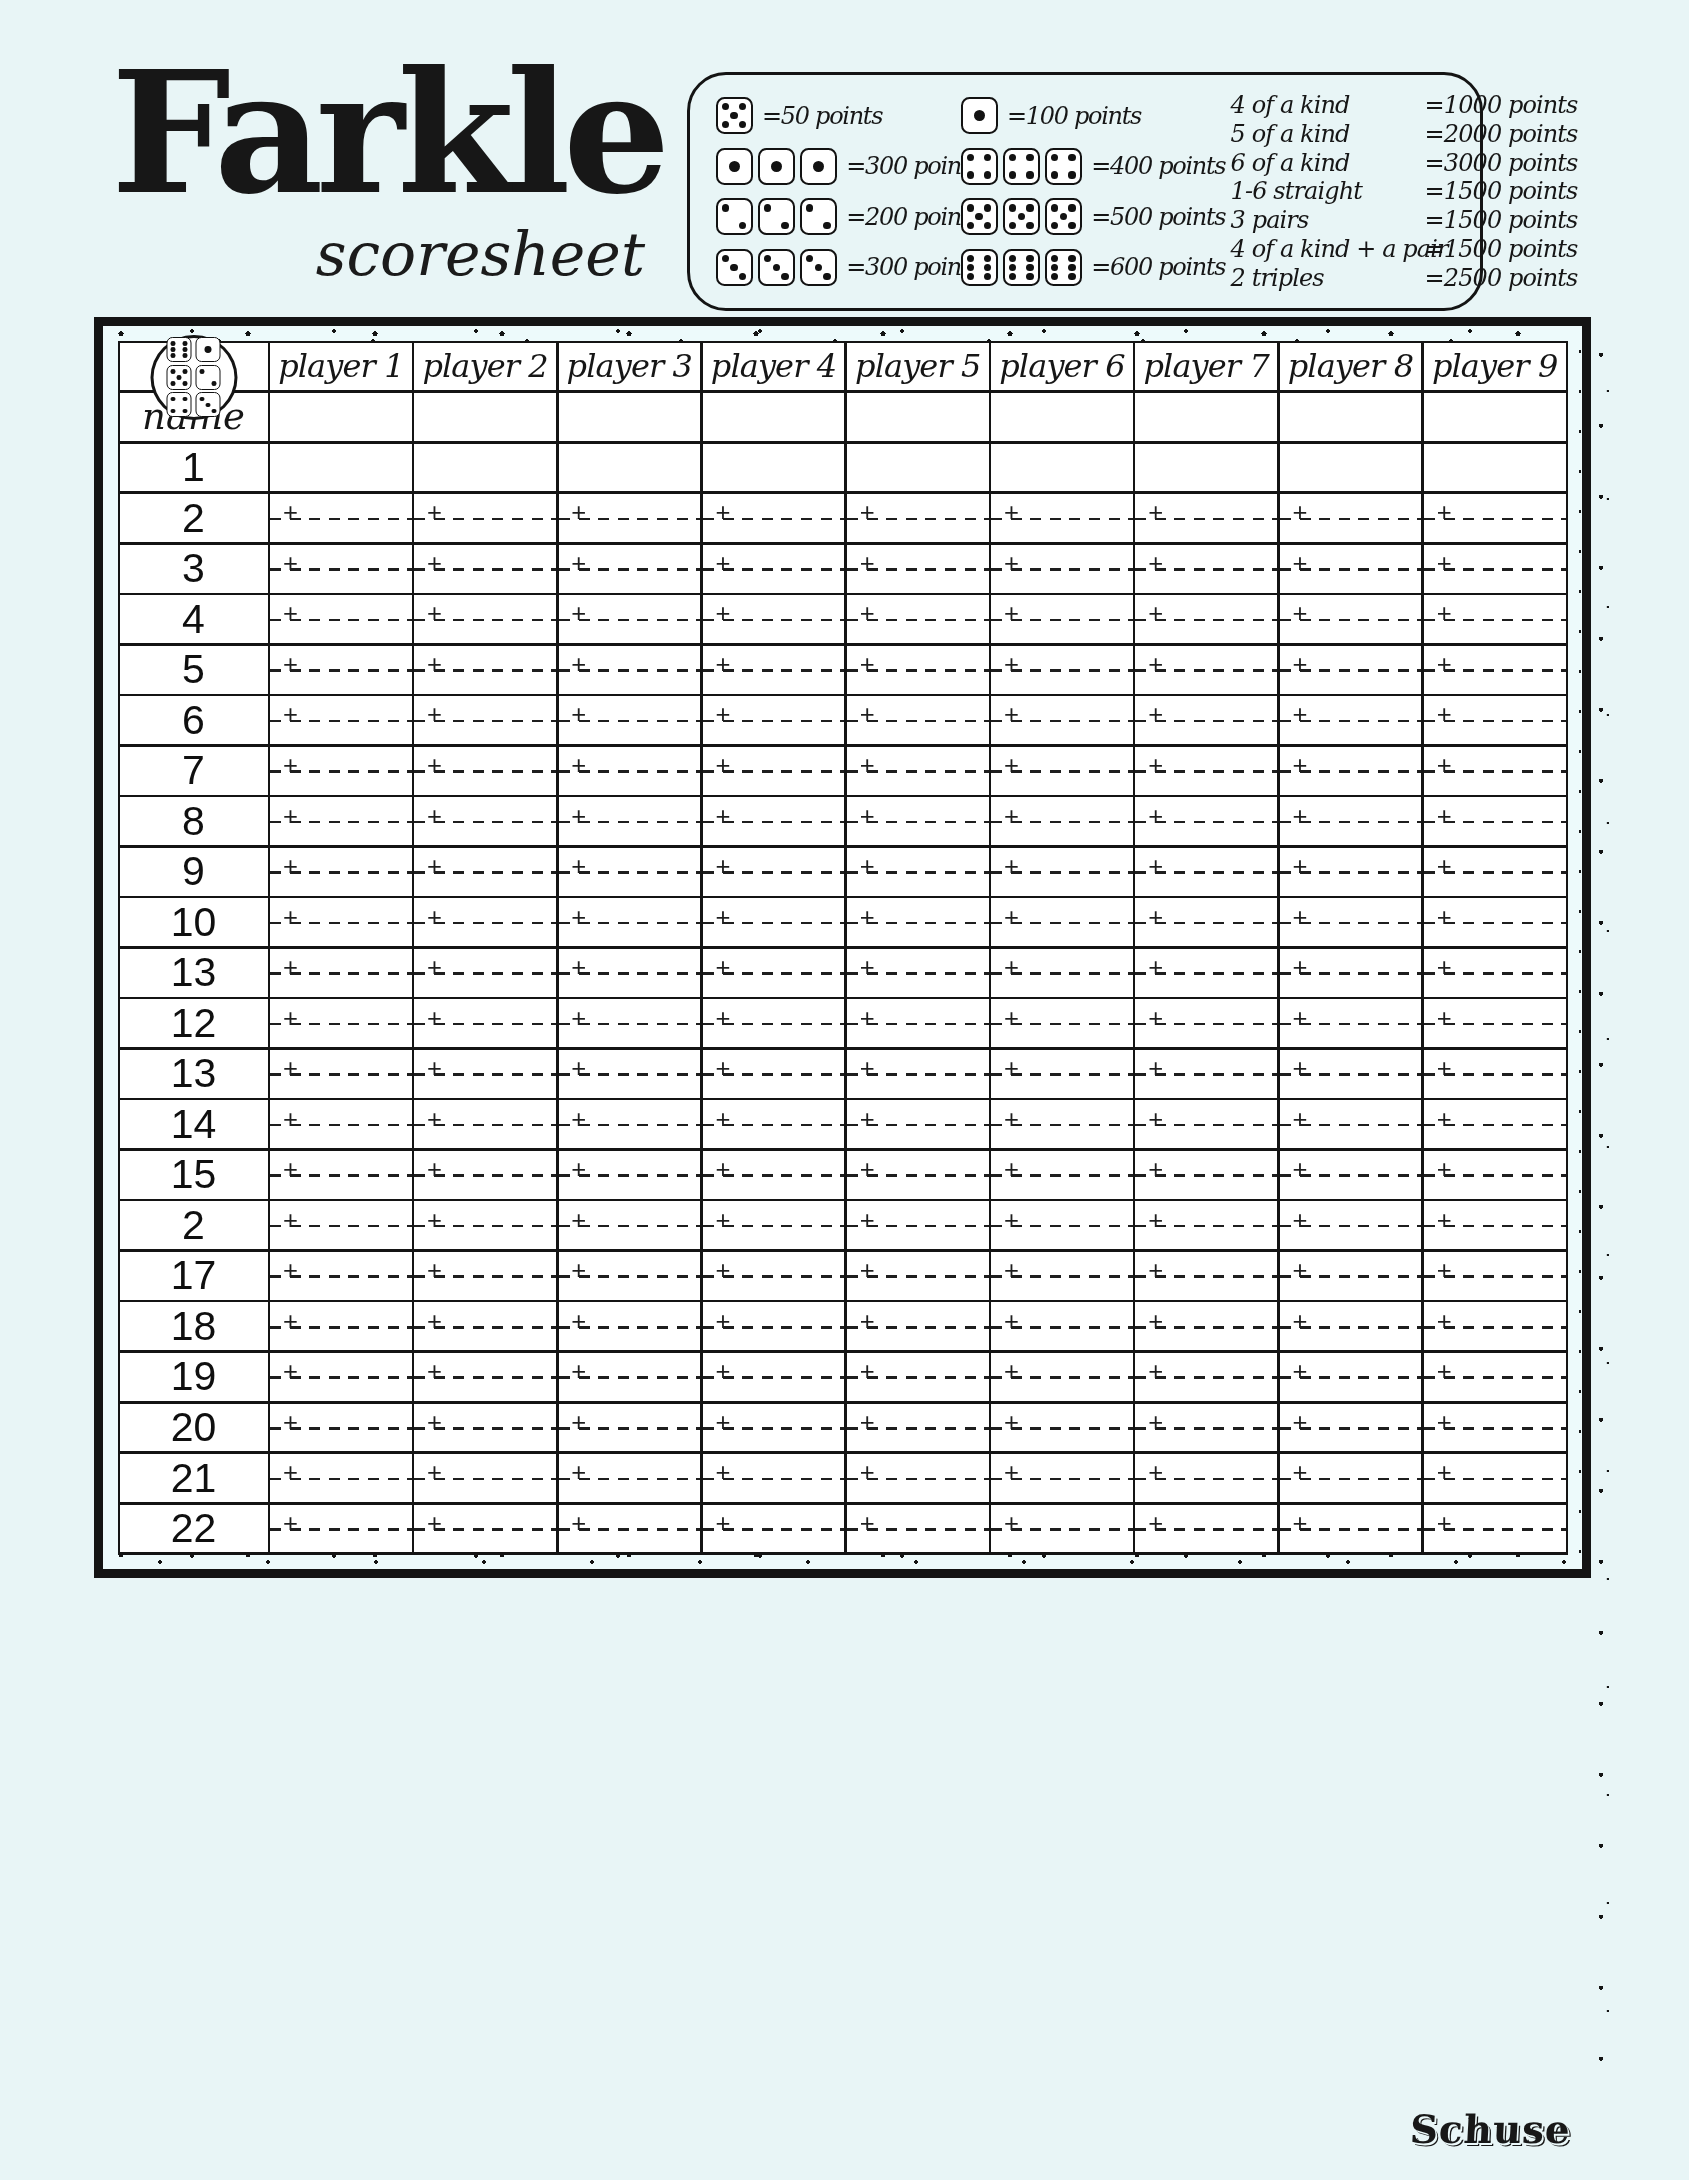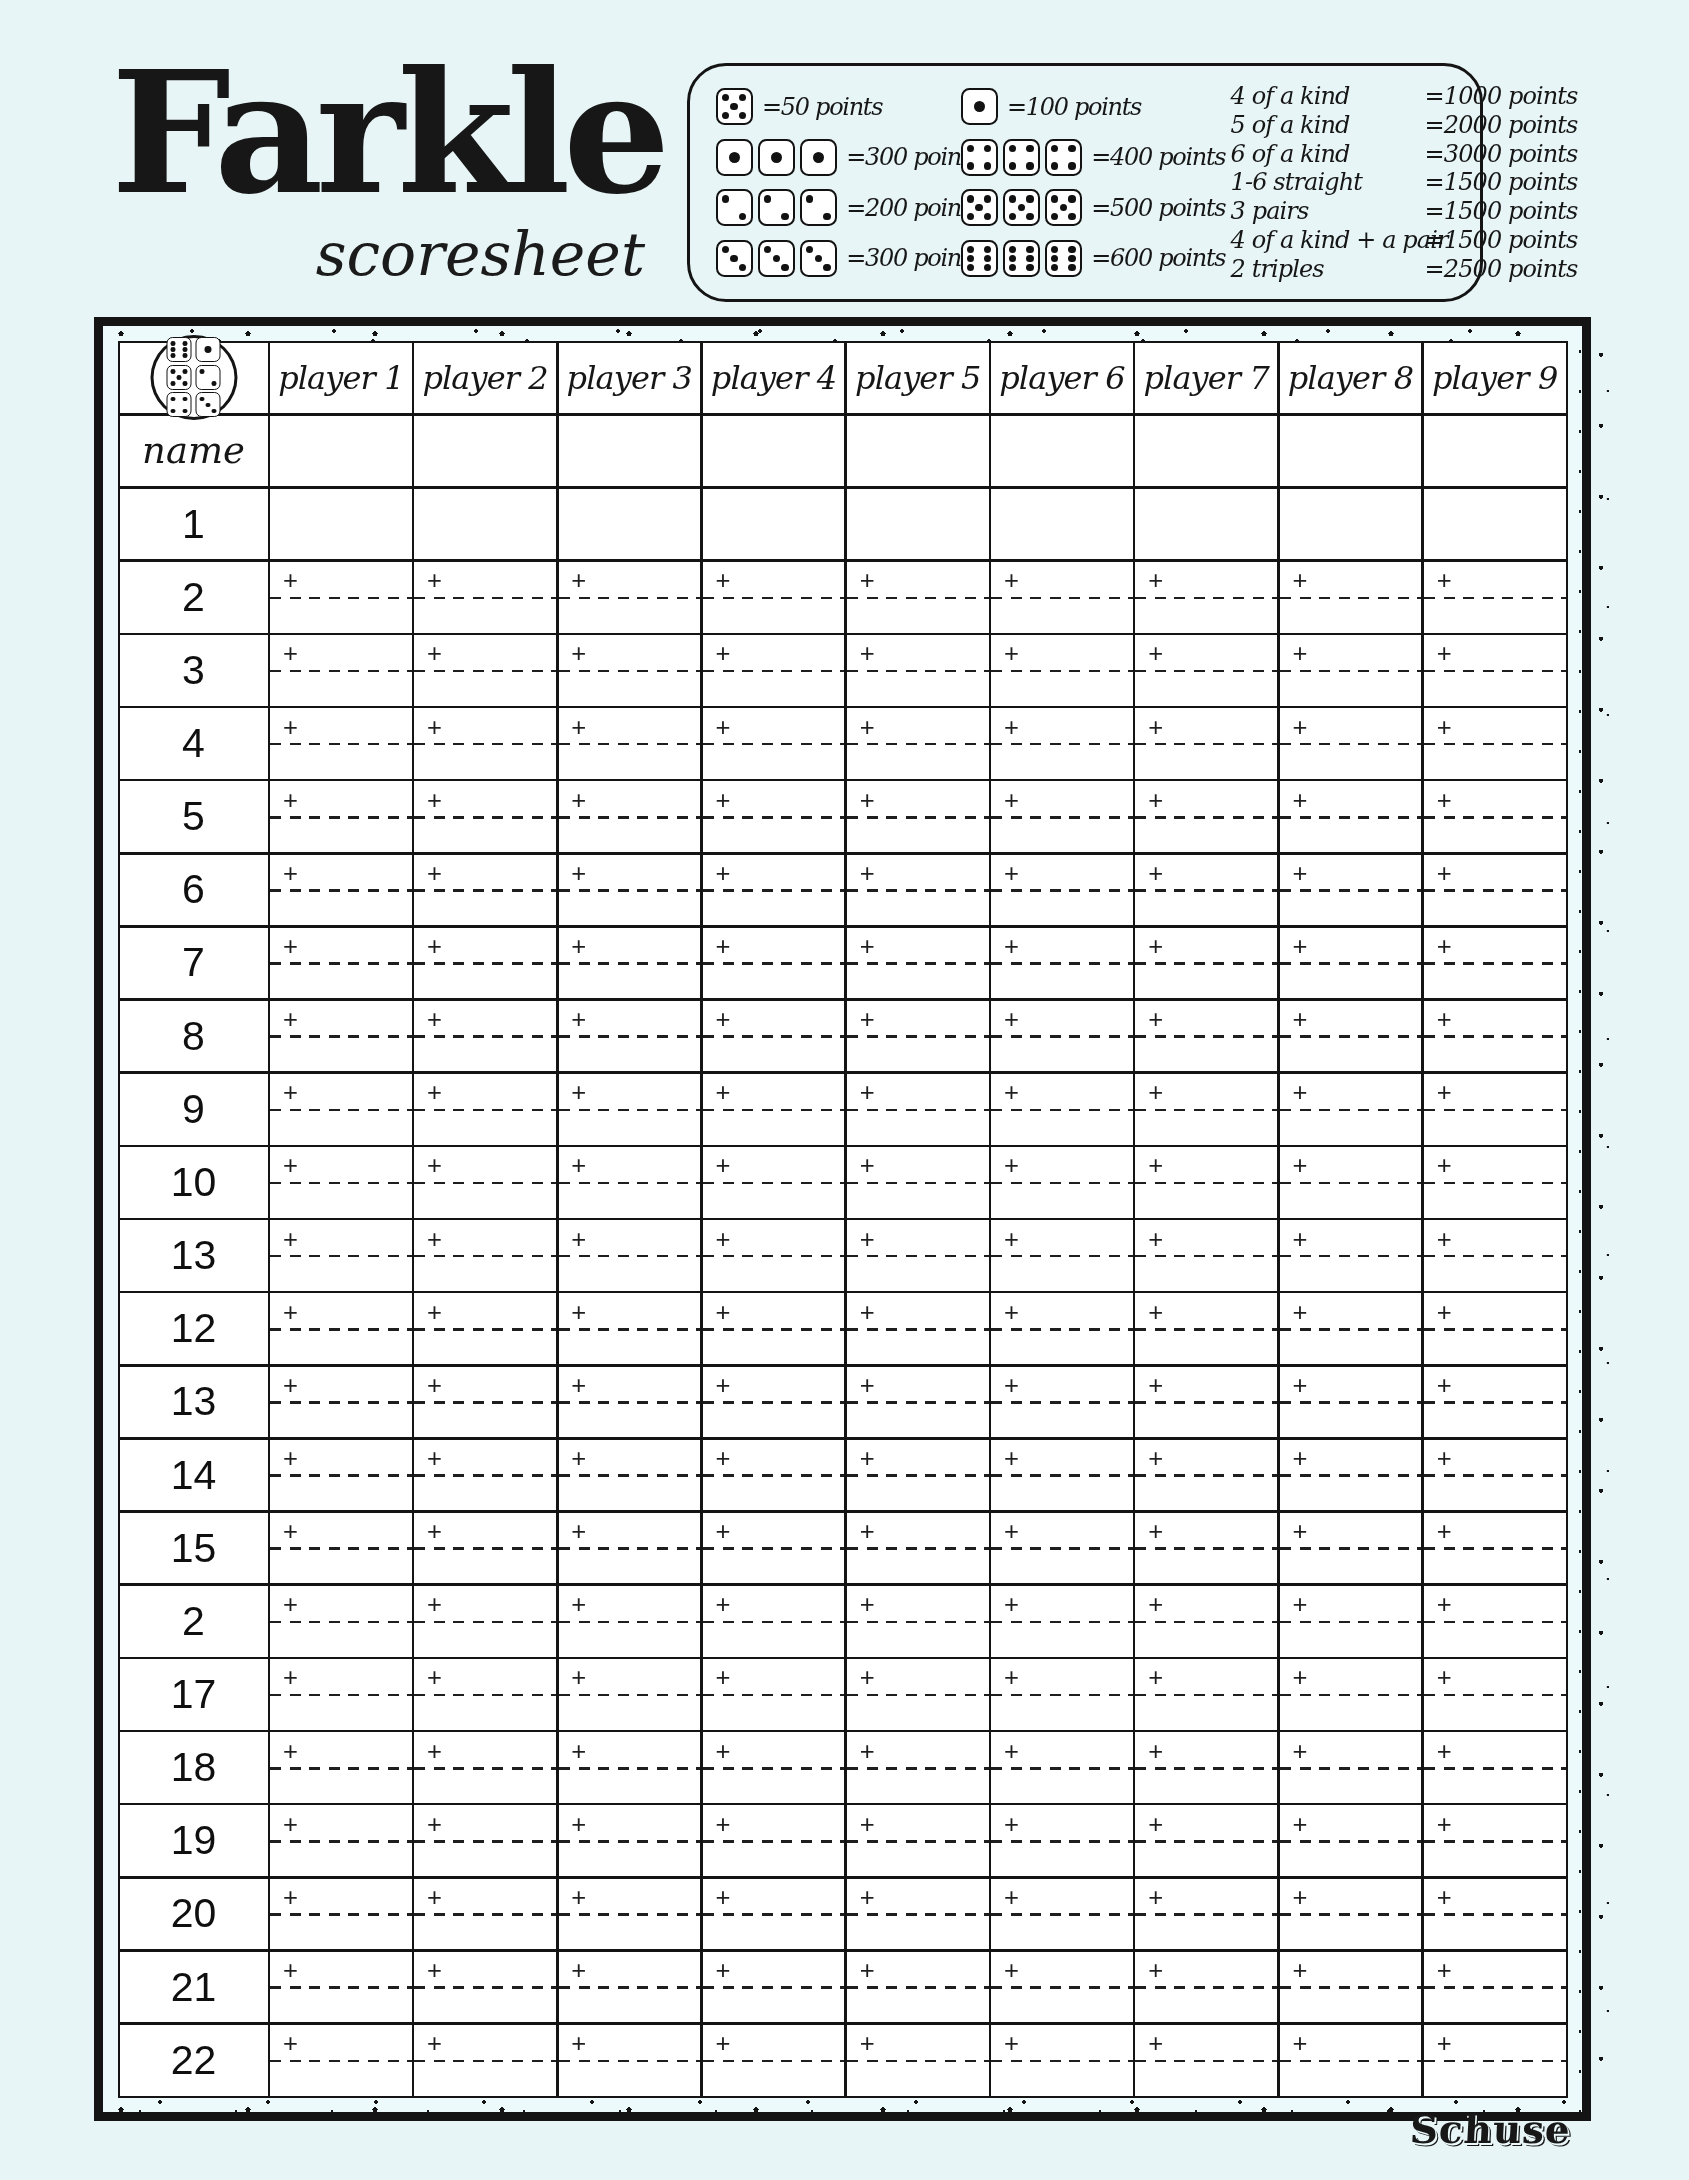--- a/index.html
+++ b/index.html
@@ -13,21 +13,21 @@
   .title-block h1{
     margin:16px;font-family:"DejaVu Serif",serif;font-weight:bold;
     font-size:169px;line-height:1.02;letter-spacing:-7.7px;color:#171717;
   }
   .subtitle{
     font-family:"DejaVu Serif",serif;font-style:italic;font-size:60px;
     line-height:.9;text-align:right;padding-right:22px;margin-top:-8.5px;color:#1b1b1b;
   }
   
   .legend{
-    position:absolute;left:687px;top:63px;width:796px;height:239px;
+    position:absolute;left:687px;top:72px;width:796px;height:239px;
     box-sizing:border-box;border:3px solid #141414;border-radius:39px;
     display:flex;align-items:stretch;padding:15.3px 19px 15.3px 25.6px;gap:8px;
   }
   .dice-rules{width:487px;display:grid;grid-template-columns:245px 1fr;align-items:center;}
   .rule{display:flex;align-items:center;gap:5.1px;height:100%;}
   .rlabel,.cname,.cpts,.namelbl,.hd span{
     font-family:"DejaVu Serif",serif;font-style:italic;color:#161616;
   }
   .rlabel{font-size:24px;margin-left:4.3px;white-space:nowrap;letter-spacing:-1.3px;}
   .legend-divider{width:2.6px;background:#141414;margin:10.2px 0;}
@@ -42,21 +42,21 @@
     grid-template-columns:repeat(3,1fr);grid-template-rows:repeat(3,1fr);padding:3.4px;
   }
   .die i{width:7.2px;height:7.2px;border-radius:50%;margin:auto;background:transparent;}
   .die i.on{background:#121212;}
   .die.v1 i.on{width:11px;height:11px;}
   .die.mini{width:25px;height:25px;border-width:1.7px;border-radius:6px;padding:2.6px;}
   .die.mini i{width:4.7px;height:4.7px;}
   .die.mini.v1 i.on{width:6.8px;height:6.8px;}
   
   .frame{
-    position:absolute;left:94px;top:317px;width:1497px;height:1804px;
+    position:absolute;left:94px;top:317px;width:1497px;height:1261px;
     box-sizing:border-box;border:9.4px solid #141414;padding:14.5px;
     background-color:#edfafb;
     background-image:
       radial-gradient(circle 2.6px   at 18px  7.7px,  #141414 97%,transparent 100%),
       radial-gradient(circle 1.7px   at 57px 21px,  #141414 97%,transparent 100%),
       radial-gradient(circle 1.9px at 89px 5.1px,  #141414 97%,transparent 100%),
       radial-gradient(circle 1.4px at 37px 25.6px,  #141414 97%,transparent 100%),
       radial-gradient(circle 2.2px at 116px 15.3px, #141414 97%,transparent 100%),
       radial-gradient(circle 1.5px at 75px 31px,  #141414 97%,transparent 100%);
     background-size:127px 37px,108px 45px,142px 35px,96px 40px,154px 50px,118px 31.5px;

